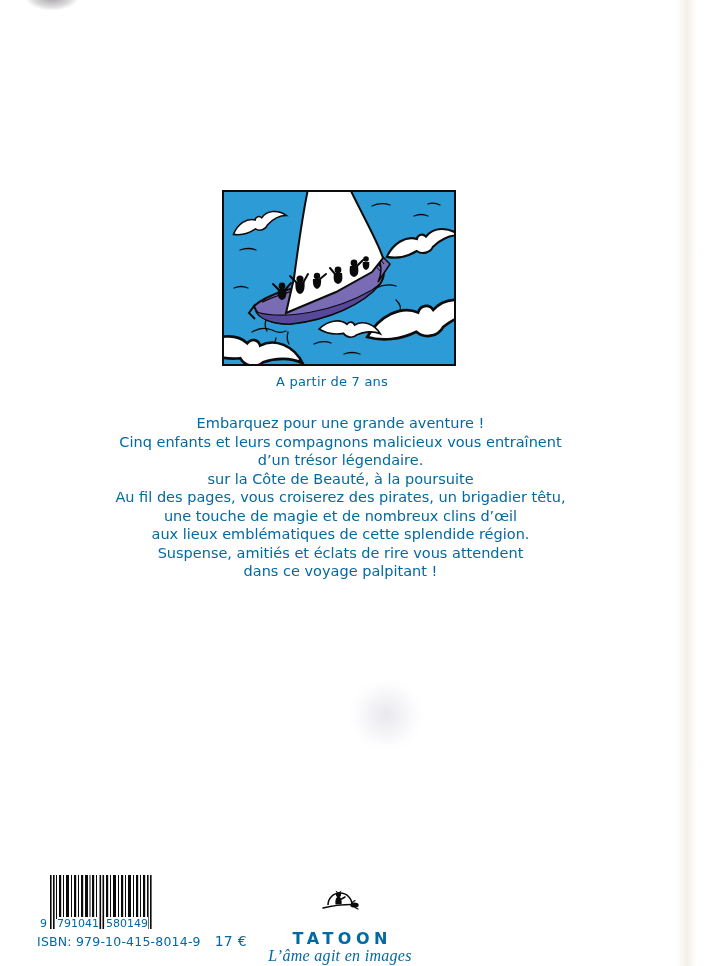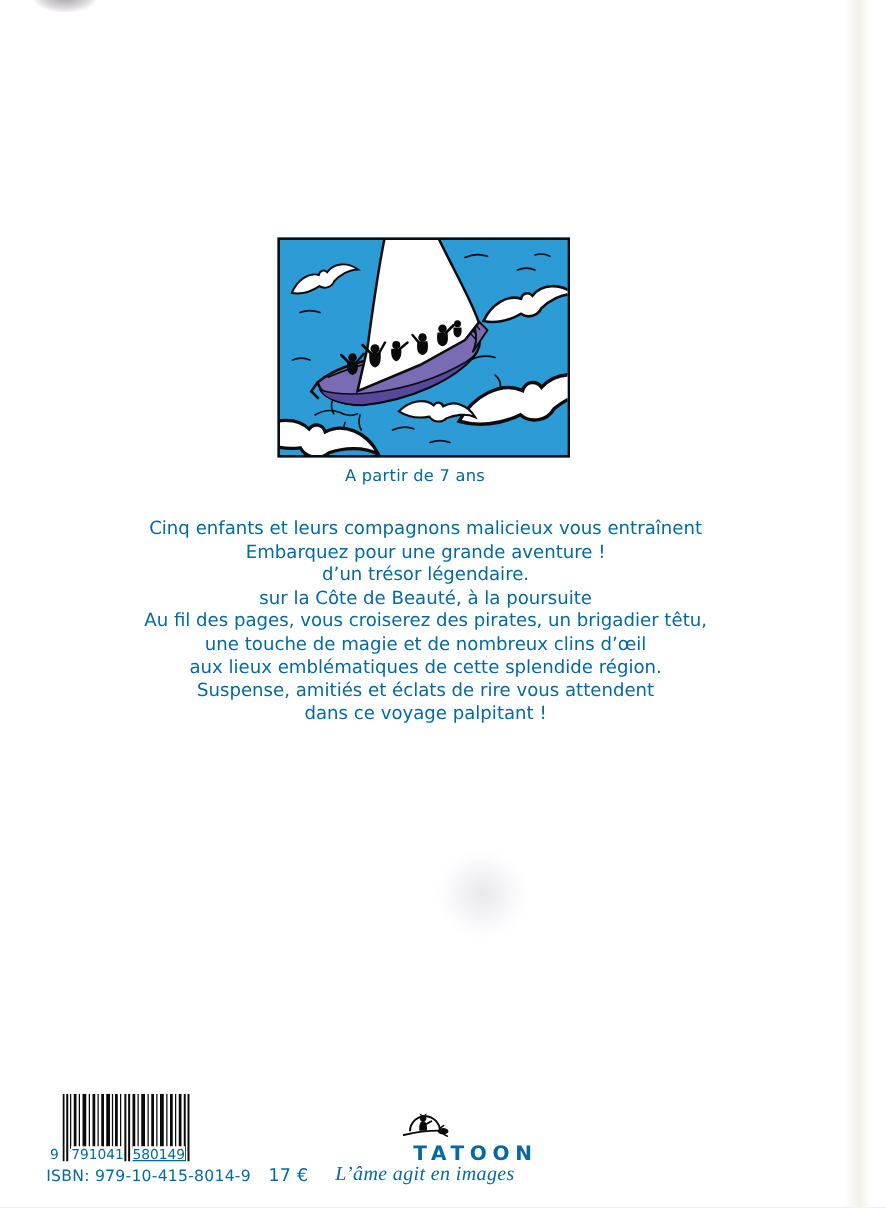--- a/index.html
+++ b/index.html
@@ -44,32 +44,32 @@
     position:absolute;left:346px;top:676px;width:80px;height:78px;border-radius:50%;
     background:radial-gradient(closest-side, rgba(205,205,216,.45), rgba(225,225,234,.28) 55%, rgba(240,240,246,.12) 80%, transparent 100%);
     pointer-events:none;
   }
   
   .barcode-block{position:absolute;left:0;top:0;}
   .bars{position:absolute;left:50px;top:875px;width:102px;height:56px;}
   .bar-digits{position:absolute;left:50px;top:917px;width:102px;height:14px;font-size:11px;}
   .bar-digits .d-left{position:absolute;left:-10px;top:0;}
   .bar-digits .d-g1{position:absolute;left:7px;top:0;width:42px;background:#fff;}
-  .bar-digits .d-g2{position:absolute;left:56px;top:0;width:42px;text-align:left;background:#fff;text-decoration:underline;}
+  .bar-digits .d-g2{position:absolute;left:56px;top:0;width:42px;text-align:left;background:#fff;}
   .isbn-row{
     position:absolute;left:37px;top:933px;white-space:nowrap;
     font-size:12.5px;letter-spacing:.2px;
   }
   .isbn-row .price{font-size:14px;margin-left:14px;}
   
   .publisher{position:absolute;left:250px;top:883px;width:180px;text-align:center;}
   .logo-icon{display:block;margin:0 auto;width:42px;height:30px;}
   .publisher-name{
     font-size:16px;font-weight:bold;letter-spacing:4.5px;
-    margin-top:0px;text-indent:4.5px;text-align:right; 
+    margin-top:16px;text-indent:4.5px; 
   }
   .publisher-tagline{
     font-family:Liberation Serif, serif;font-style:italic;
     font-size:16px;margin-top:-1px;letter-spacing:.3px;
   }
 </style>
 </head>
 <body>
 
 <div class="page">
@@ -149,22 +149,22 @@
         <path stroke-width="1.6" transform="translate(202,126) rotate(-10) scale(1.7)" d="M-36,5 C-27,-6 -13,-10 -4,-4 C-2,-8 3,-8 5,-4 C14,-11 28,-8 36,3 C27,0 16,3 9,7 C5,12 -3,12 -7,7 C-17,10 -28,9 -36,5 Z"></path>
         <path stroke-width="2" transform="translate(126,136) rotate(6) scale(0.85)" d="M-36,5 C-27,-6 -13,-10 -4,-4 C-2,-8 3,-8 5,-4 C14,-11 28,-8 36,3 C27,0 16,3 9,7 C5,12 -3,12 -7,7 C-17,10 -28,9 -36,5 Z"></path>
         <path stroke-width="1.8" transform="translate(28,158) rotate(10) scale(1.45)" d="M-36,5 C-27,-6 -13,-10 -4,-4 C-2,-8 3,-8 5,-4 C14,-11 28,-8 36,3 C27,0 16,3 9,7 C5,12 -3,12 -7,7 C-17,10 -28,9 -36,5 Z"></path>
       </g>
     </svg>
   </figure>
 
   <div class="age-note">A partir de 7 ans</div>
 
   <div class="blurb">
+    <div>Embarquez pour une grande aventure !</div>
     <div>Cinq enfants et leurs compagnons malicieux vous entraînent</div>
-    <div>Embarquez pour une grande aventure !</div>
     <div>d’un trésor légendaire.</div>
     <div>sur la Côte de Beauté, à la poursuite</div>
     <div>Au fil des pages, vous croiserez des pirates, un brigadier têtu,</div>
     <div>une touche de magie et de nombreux clins d’œil</div>
     <div>aux lieux emblématiques de cette splendide région.</div>
     <div>Suspense, amitiés et éclats de rire vous attendent</div>
     <div>dans ce voyage palpitant !</div>
   </div>
 
   <div class="watermark"></div>

